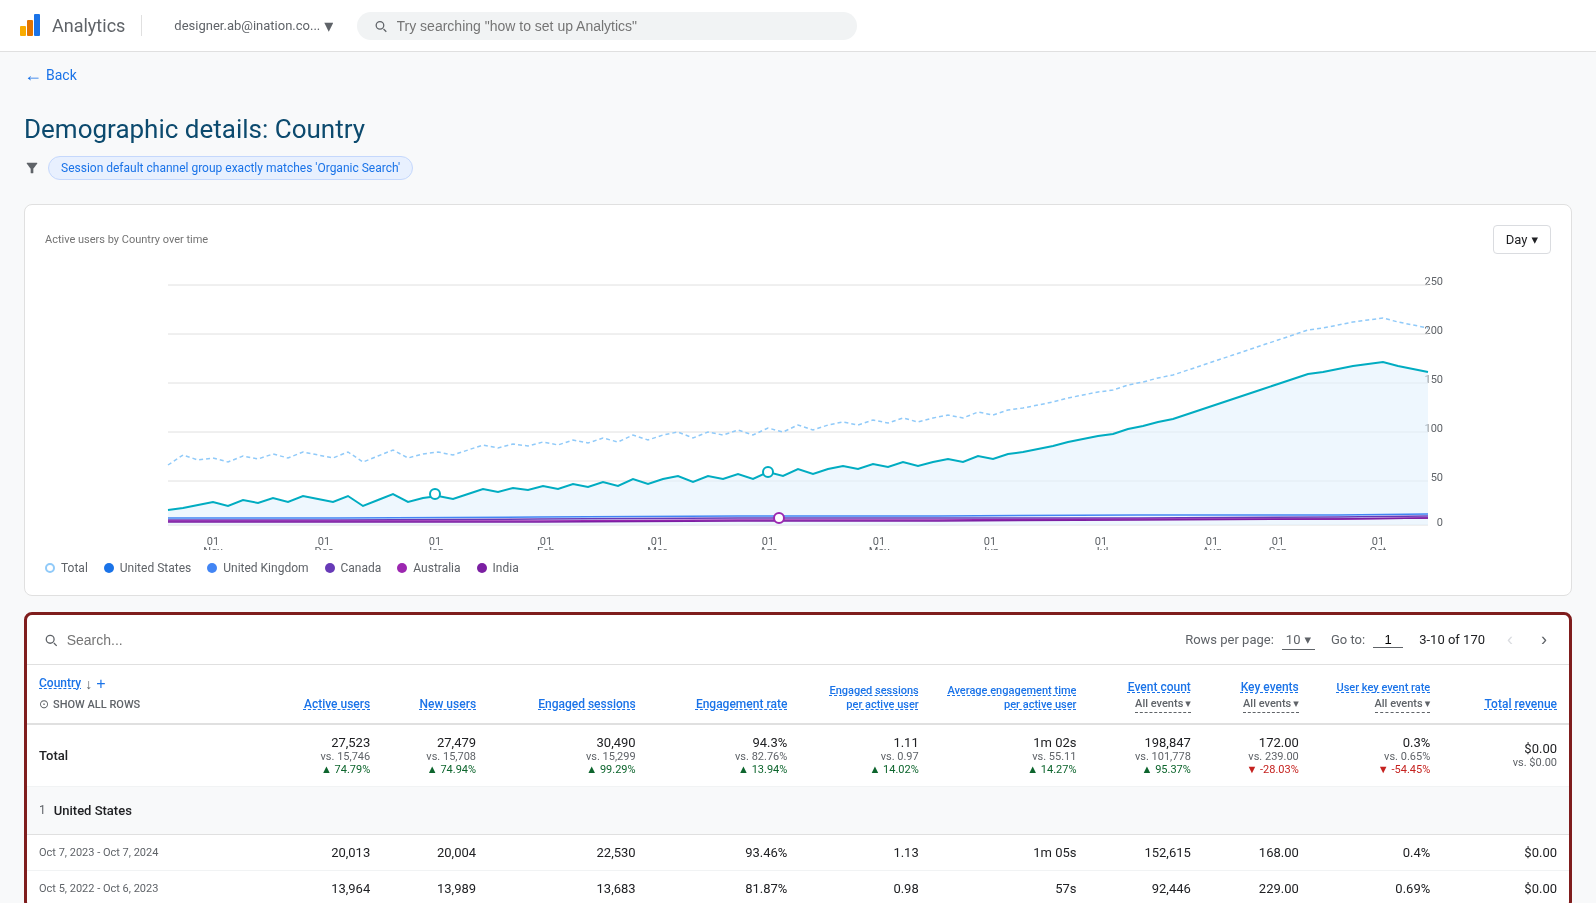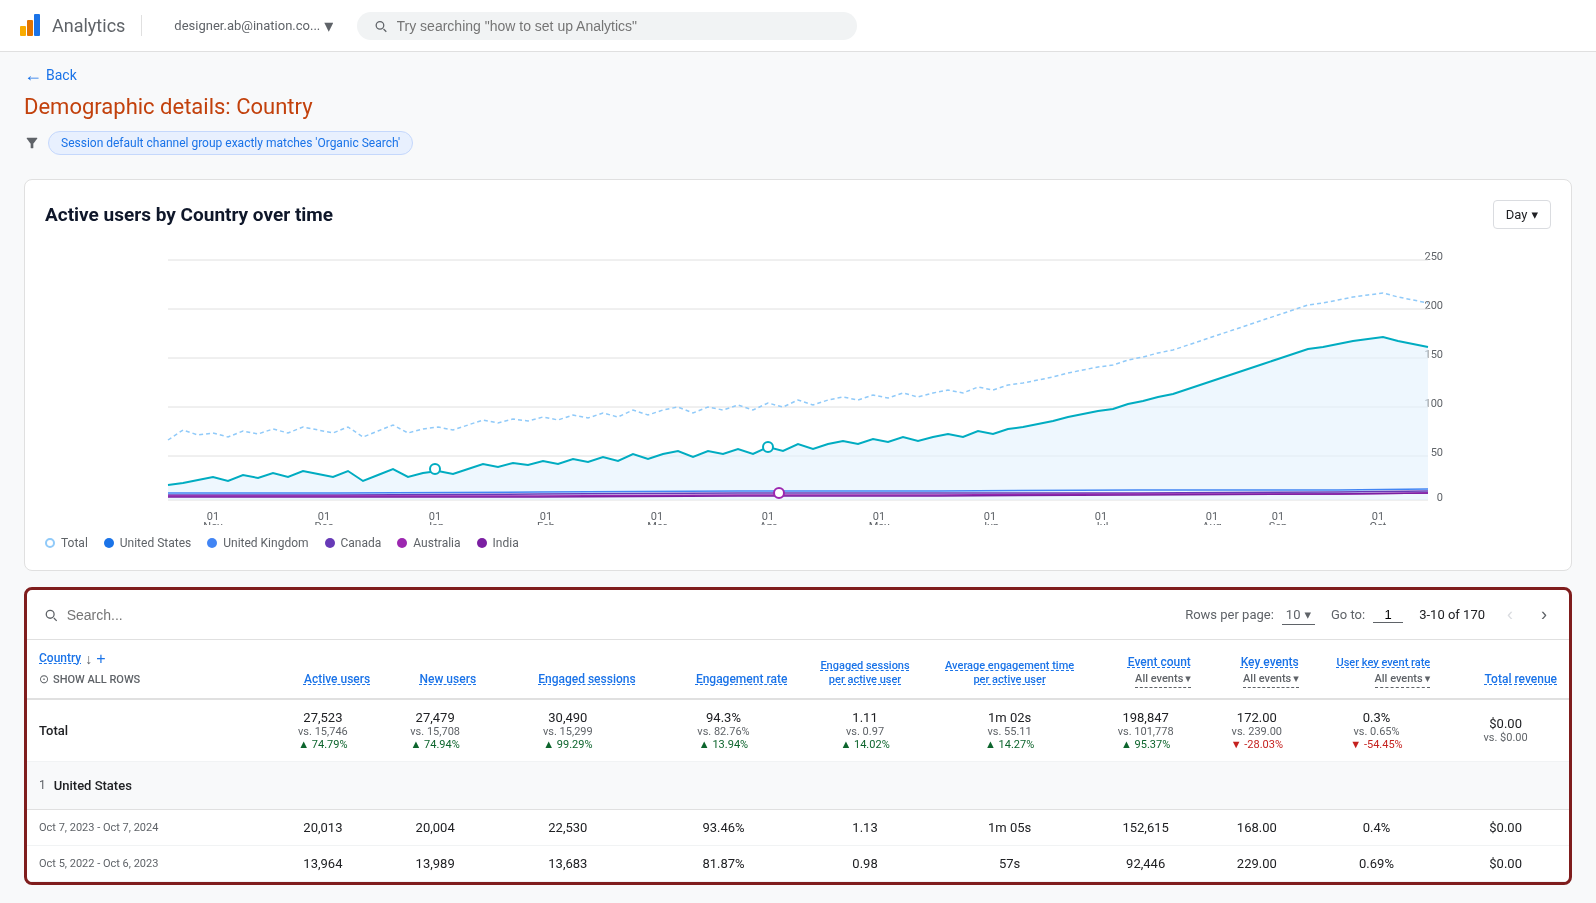--- a/index.html
+++ b/index.html
@@ -37,21 +37,21 @@
       font-size: 14px; cursor: pointer; padding: 12px 0 8px;
       text-decoration: none;
     }
     .back-arrow { font-size: 18px; }
 
     
     .page-header {
       display: flex; align-items: flex-start; justify-content: space-between;
       margin-bottom: 12px;
     }
-    .page-title { font-size: 22px; font-weight: 400; color: #c2410c; }
+    .page-title { font-size: 26px; font-weight: 400; color: #0c4a6e; margin-top: 20px; }
     .date-range-section { text-align: right; }
     .date-range-compare { font-size: 11px; color: #5f6368; }
     .save-btn {
       display: flex; align-items: center; gap: 6px;
       background: #1a73e8; color: #fff; border: none;
       border-radius: 4px; padding: 8px 16px; font-size: 14px;
       cursor: pointer; margin-top: 4px;
     }
 
     
@@ -65,21 +65,21 @@
     }
 
     
     .chart-section {
       background: #fff; border: 1px solid #e0e0e0; border-radius: 8px;
       padding: 20px; margin-bottom: 16px;
     }
     .chart-header {
       display: flex; align-items: center; justify-content: space-between; margin-bottom: 16px;
     }
-    .chart-title { font-size: 19px; font-weight: 700; color: #0f172a; }
+    .chart-title { font-size: 11px; font-weight: 400; color: #737373; }
     .day-dropdown {
       display: flex; align-items: center; gap: 4px; border: 1px solid #dadce0;
       border-radius: 4px; padding: 6px 12px; font-size: 13px; cursor: pointer;
       background: #fff;
     }
 
     
     .chart-container { position: relative; width: 100%; }
     .chart-svg { width: 100%; }
 
@@ -113,21 +113,21 @@
       padding: 2px 4px; cursor: pointer;
     }
     .goto-page { display: flex; align-items: center; gap: 8px; }
     .page-num { border: none; border-bottom: 1px solid #5f6368; width: 30px; text-align: center; outline: none; font-size: 13px; }
     .page-range { font-size: 13px; color: #202124; }
     .nav-btn { background: none; border: none; cursor: pointer; font-size: 18px; color: #5f6368; padding: 2px 6px; }
     .nav-btn:disabled { color: #dadce0; cursor: default; }
 
     
     .data-table { width: 100%; border-collapse: collapse; }
-    .data-table th, .data-table td { padding: 10px 12px; text-align: center; font-size: 12px; }
+    .data-table th, .data-table td { padding: 10px 12px; text-align: right; font-size: 12px; }
     .data-table th { font-weight: 500; color: #202124; border-bottom: 2px solid #e0e0e0; vertical-align: bottom; line-height: 1.3; }
     .data-table th.left-col, .data-table td.left-col { text-align: left; }
     .data-table td { border-bottom: 1px solid #f1f3f4; color: #202124; }
 
     .th-inner { display: flex; flex-direction: column; align-items: flex-end; gap: 2px; }
     .th-inner.left { align-items: flex-start; }
     .th-label { font-size: 12px; font-weight: 500; color: #1a73e8; text-decoration: underline dashed; cursor: pointer; }
     .sort-btn { background: none; border: none; cursor: pointer; color: #5f6368; font-size: 14px; }
     .add-btn { background: none; border: none; cursor: pointer; color: #1a73e8; font-size: 16px; }
     .show-rows { display: flex; align-items: center; gap: 4px; color: #5f6368; font-size: 11px; cursor: pointer; margin-top: 2px; }

